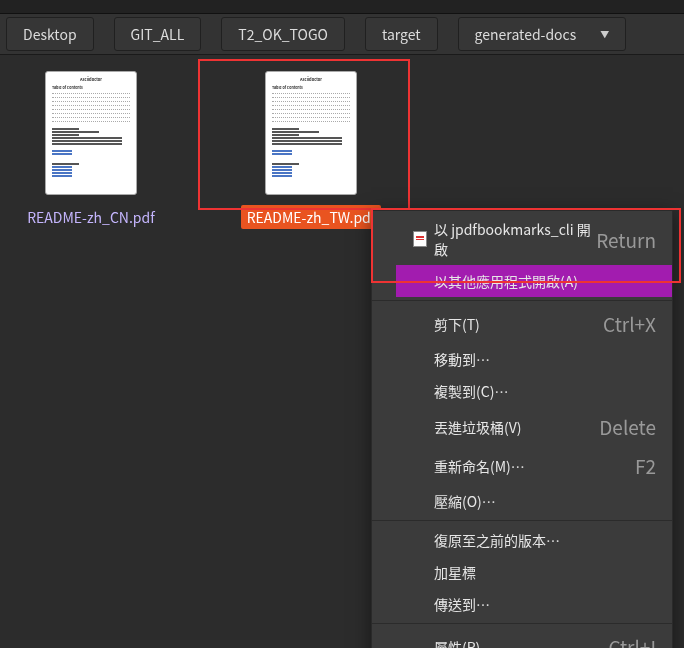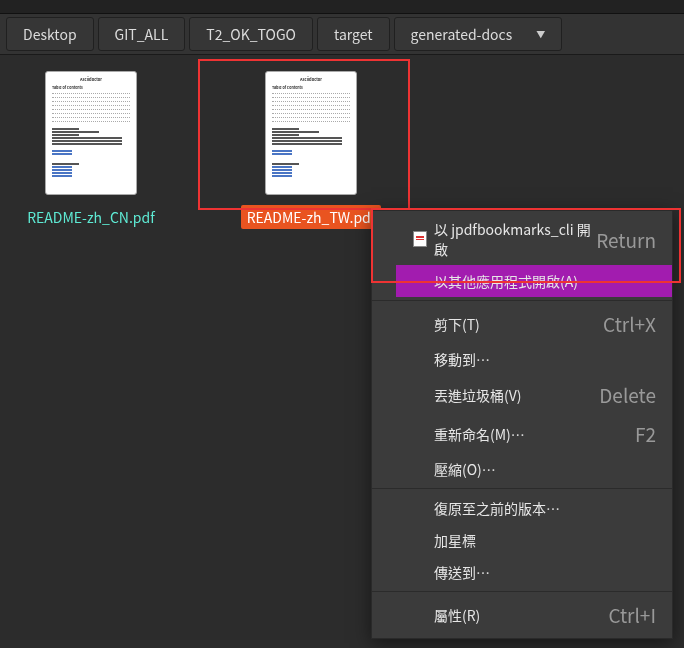--- a/index.html
+++ b/index.html
@@ -23,21 +23,21 @@
     padding: 3px 6px;
     gap: 0;
     border-bottom: 1px solid #1a1a1a;
   }
   .crumb {
     padding: 6px 16px;
     color: #dcdcdc;
     background: #363636;
     border: 1px solid #202020;
     cursor: pointer;
-    margin-right: 4px;
+    margin-right: 20px;
     border-radius: 3px;
     font-size: 14px;
     white-space: nowrap;
   }
   .crumb.current {
     display: flex;
     align-items: center;
     gap: 24px;
   }
   .dropdown-arrow {
@@ -94,21 +94,21 @@
   .pdf-thumb .blk.s { width: 35%; }
   .pdf-thumb .blk.l { width: 90%; }
   .pdf-thumb .lnk {
     height: 2px;
     background: #4a75c4;
     width: 25%;
     margin: 1px 0;
   }
   .file-label {
     margin-top: 10px;
-    color: #5eead4;
+    color: #c4b5fd;
     font-size: 14px;
     padding: 2px 6px;
     border-radius: 2px;
     text-align: center;
   }
   .file-label.selected {
     background: #e95420;
     color: #fff;
   }
 
@@ -291,20 +291,24 @@
     <span class="icon"></span>
     <span class="label">剪下(T)</span>
     <span class="accel">Ctrl+X</span>
   </div>
   <div class="menu-item">
     <span class="icon"></span>
     <span class="label">移動到…</span>
   </div>
   <div class="menu-item">
     <span class="icon"></span>
+    <span class="label">複製到(C)…</span>
+  </div>
+  <div class="menu-item">
+    <span class="icon"></span>
     <span class="label">丟進垃圾桶(V)</span>
     <span class="accel">Delete</span>
   </div>
   <div class="menu-item">
     <span class="icon"></span>
     <span class="label">重新命名(M)…</span>
     <span class="accel">F2</span>
   </div>
   <div class="menu-item">
     <span class="icon"></span>

